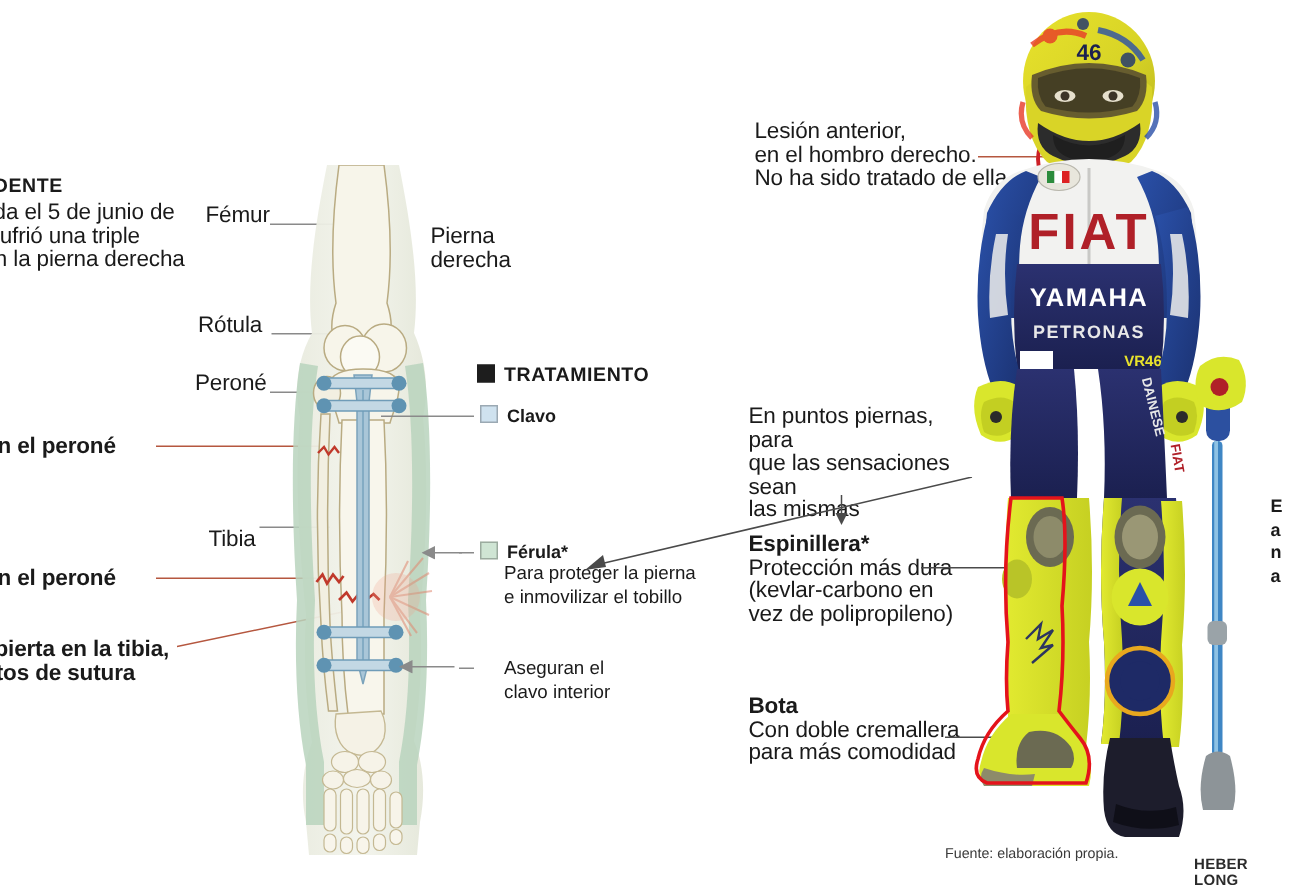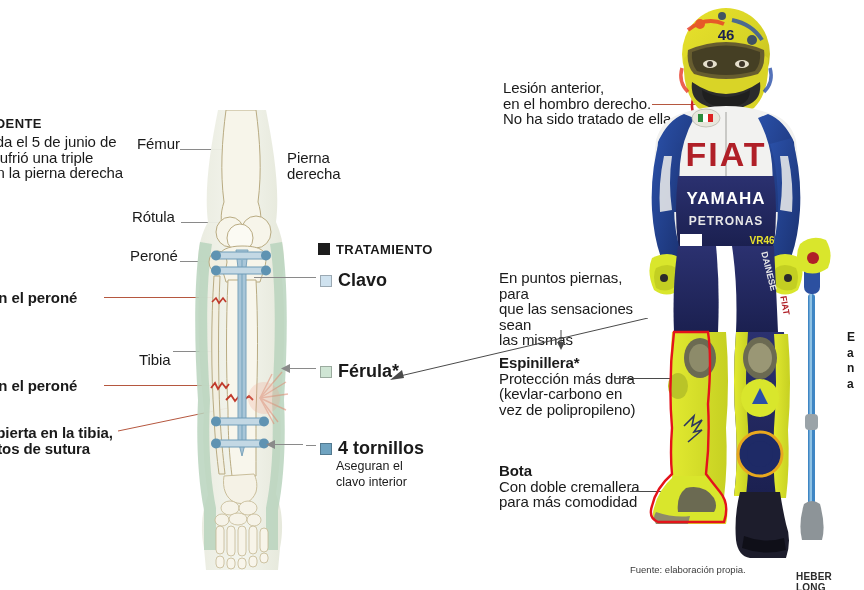--- a/index.html
+++ b/index.html
@@ -35,21 +35,21 @@
   #lbl-pierna{left:287px;top:150px;width:70px;}
 
   
   .lead{height:1px;background:#8a8a8a;}
   .lead-red{height:1px;background:#b5573f;}
 
   
   #treat-head{left:318px;top:242px;}
   .treat-item{width:165px;}
   .sw{display:inline-block;width:10px;height:10px;vertical-align:-1px;margin-right:6px;border:1px solid rgba(0,0,0,.25);}
-  .treat-title{font-weight:bold;font-size:18px;}
+  .treat-title{font-weight:bold;font-size:12px;}
   .treat-desc{font-size:12.5px;line-height:15.5px;margin-left:16px;}
   #t-clavo{left:320px;top:270px;}
   #t-ferula{left:320px;top:361px;}
   #t-torn{left:320px;top:438px;}
   .dash{width:10px;height:1px;background:#8a8a8a;position:absolute;left:-14px;top:7px;}
 
   
   #an-lesion{left:503px;top:80px;width:175px;}
   #an-ambas{left:499px;top:270px;width:150px;}
   #an-espin{left:499px;top:355px;width:175px;}
@@ -211,27 +211,26 @@
   <div class="treat-title">
     <span class="sw" style="background:#cfe2ef;"></span><span>Clavo</span>
   </div>
 </div>
 
 <div class="abs treat-item" id="t-ferula">
   <div class="dash"></div>
   <div class="treat-title">
     <span class="sw" style="background:#cfe5d4;"></span><span>Férula*</span>
   </div>
+  <div class="treat-desc" style="white-space:pre-line">Para proteger la pierna
+e inmovilizar el tobillo</div>
 </div>
 
 <div class="abs treat-item" id="t-torn">
   <div class="dash"></div>
-  <div class="treat-title">
-    <span class="sw" style="background:#6fa3c0;"></span><span>4 tornillos</span>
-  </div>
   <div class="treat-desc" style="white-space:pre-line">Aseguran el
 clavo interior</div>
 </div>
 
 <div class="abs lead nohit" style="left:273px;top:444px;width:30px;"></div>
 <svg class="abs nohit" style="left:266px;top:440px;" width="10" height="9">
     <polygon points="9,0 0,4.5 9,9" fill="#8a8a8a"></polygon>
   </svg>
 
 <div class="abs lead nohit" style="left:288px;top:368px;width:20px;"></div>

